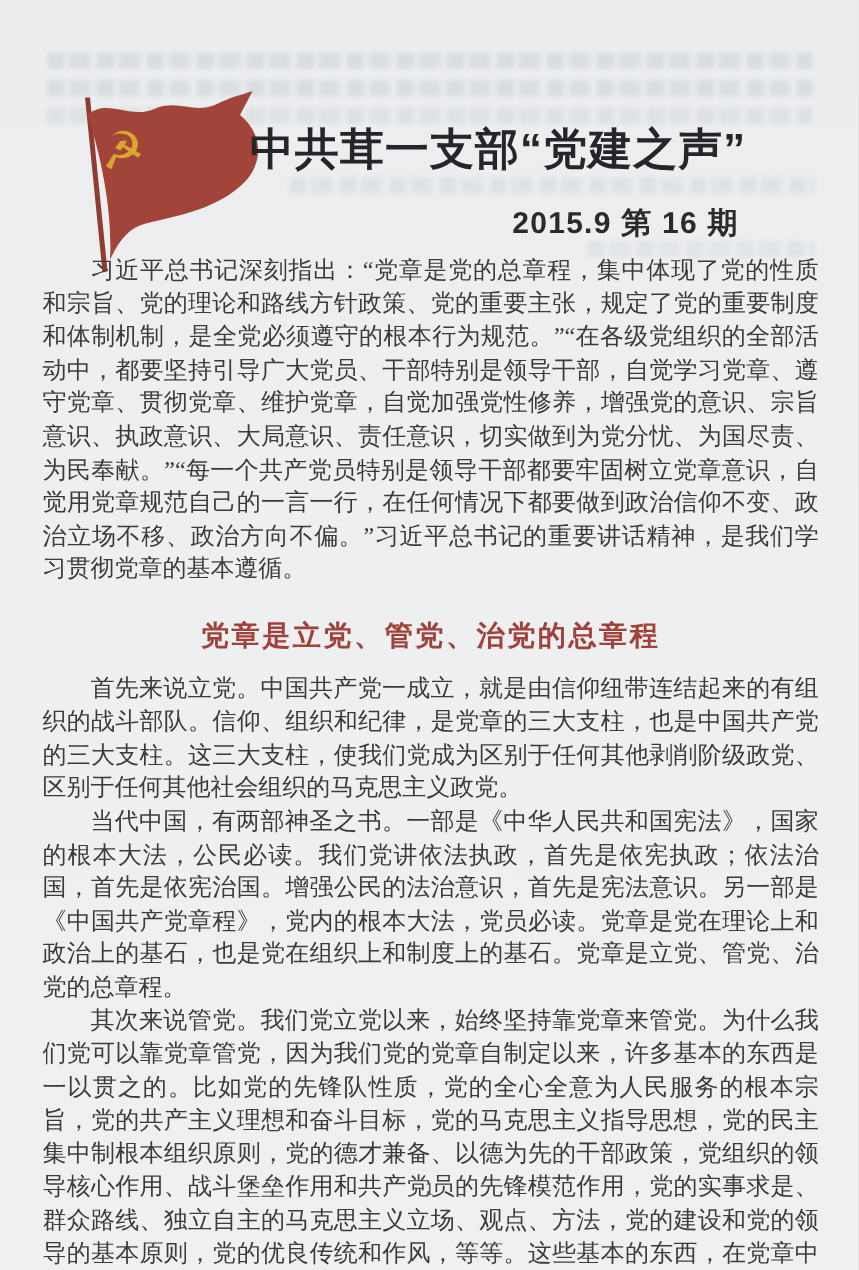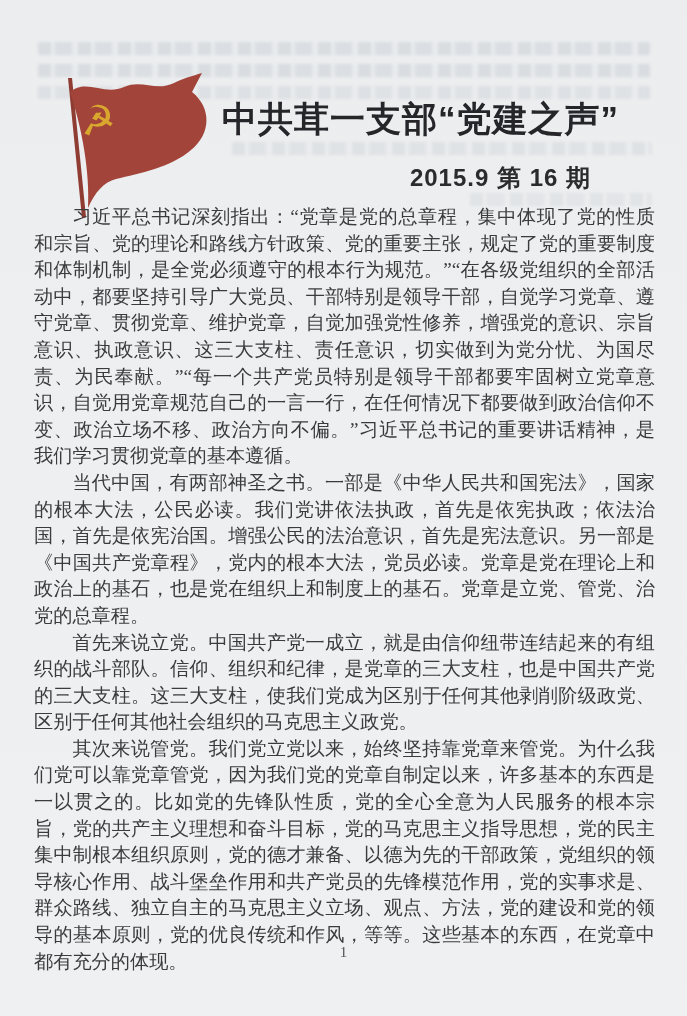--- a/index.html
+++ b/index.html
@@ -35,21 +35,21 @@
   .flag-wrap {
     position: absolute;
     left: 58px;
     top: 72px;
     width: 160px;
     height: 150px;
   }
 
   .masthead-title {
     position: absolute;
-    left: 222px;
+    left: 200px;
     top: 96px;
     width: 430px;
     font-family: "Liberation Sans", "DejaVu Sans", sans-serif;
     font-weight: 700;
     font-size: 35px;
     letter-spacing: 1px;
     color: #26262a;
     white-space: nowrap;
   }
 
@@ -123,24 +123,25 @@
                C32,100 24,56 12,20 Z" fill="#a3443a"></path>
 
       <text x="22" y="62" font-size="40" fill="#d9a62e" font-family="DejaVu Sans, sans-serif" transform="rotate(-8 40 50)">☭</text>
     </svg>
   </div>
 
   <h1 class="masthead-title">中共茸一支部“党建之声”</h1>
   <div class="issue-date">2015.9 第 16 期</div>
 
   <div class="body-text">
-    <p>习近平总书记深刻指出：“党章是党的总章程，集中体现了党的性质和宗旨、党的理论和路线方针政策、党的重要主张，规定了党的重要制度和体制机制，是全党必须遵守的根本行为规范。”“在各级党组织的全部活动中，都要坚持引导广大党员、干部特别是领导干部，自觉学习党章、遵守党章、贯彻党章、维护党章，自觉加强党性修养，增强党的意识、宗旨意识、执政意识、这三大支柱、责任意识，切实做到为党分忧、为国尽责、为民奉献。”“每一个共产党员特别是领导干部都要牢固树立党章意识，自觉用党章规范自己的一言一行，在任何情况下都要做到政治信仰不变、政治立场不移、政治方向不偏。”习近平总书记的重要讲话精神，是我们学习贯彻党章的基本遵循。</p>
+    <p>习近平总书记深刻指出：“党章是党的总章程，集中体现了党的性质和宗旨、党的理论和路线方针政策、党的重要主张，规定了党的重要制度和体制机制，是全党必须遵守的根本行为规范。”“在各级党组织的全部活动中，都要坚持引导广大党员、干部特别是领导干部，自觉学习党章、遵守党章、贯彻党章、维护党章，自觉加强党性修养，增强党的意识、宗旨意识、执政意识、大局意识、责任意识，切实做到为党分忧、为国尽责、为民奉献。”“每一个共产党员特别是领导干部都要牢固树立党章意识，自觉用党章规范自己的一言一行，在任何情况下都要做到政治信仰不变、政治立场不移、政治方向不偏。”习近平总书记的重要讲话精神，是我们学习贯彻党章的基本遵循。</p>
 
+    <h2 class="article-heading">党章是立党、管党、治党的总章程</h2>
 
+    <p>首先来说立党。中国共产党一成立，就是由信仰纽带连结起来的有组织的战斗部队。信仰、组织和纪律，是党章的三大支柱，也是中国共产党的三大支柱。这三大支柱，使我们党成为区别于任何其他剥削阶级政党、区别于任何其他社会组织的马克思主义政党。</p>
     <p>当代中国，有两部神圣之书。一部是《中华人民共和国宪法》，国家的根本大法，公民必读。我们党讲依法执政，首先是依宪执政；依法治国，首先是依宪治国。增强公民的法治意识，首先是宪法意识。另一部是《中国共产党章程》，党内的根本大法，党员必读。党章是党在理论上和政治上的基石，也是党在组织上和制度上的基石。党章是立党、管党、治党的总章程。</p>
-    <p>首先来说立党。中国共产党一成立，就是由信仰纽带连结起来的有组织的战斗部队。信仰、组织和纪律，是党章的三大支柱，也是中国共产党的三大支柱。这三大支柱，使我们党成为区别于任何其他剥削阶级政党、区别于任何其他社会组织的马克思主义政党。</p>
     <p>其次来说管党。我们党立党以来，始终坚持靠党章来管党。为什么我们党可以靠党章管党，因为我们党的党章自制定以来，许多基本的东西是一以贯之的。比如党的先锋队性质，党的全心全意为人民服务的根本宗旨，党的共产主义理想和奋斗目标，党的马克思主义指导思想，党的民主集中制根本组织原则，党的德才兼备、以德为先的干部政策，党组织的领导核心作用、战斗堡垒作用和共产党员的先锋模范作用，党的实事求是、群众路线、独立自主的马克思主义立场、观点、方法，党的建设和党的领导的基本原则，党的优良传统和作风，等等。这些基本的东西，在党章中都有充分的体现。</p>
 
   </div>
 
   <div class="page-number">1</div>
 
 </div>
 
 </body></html>

